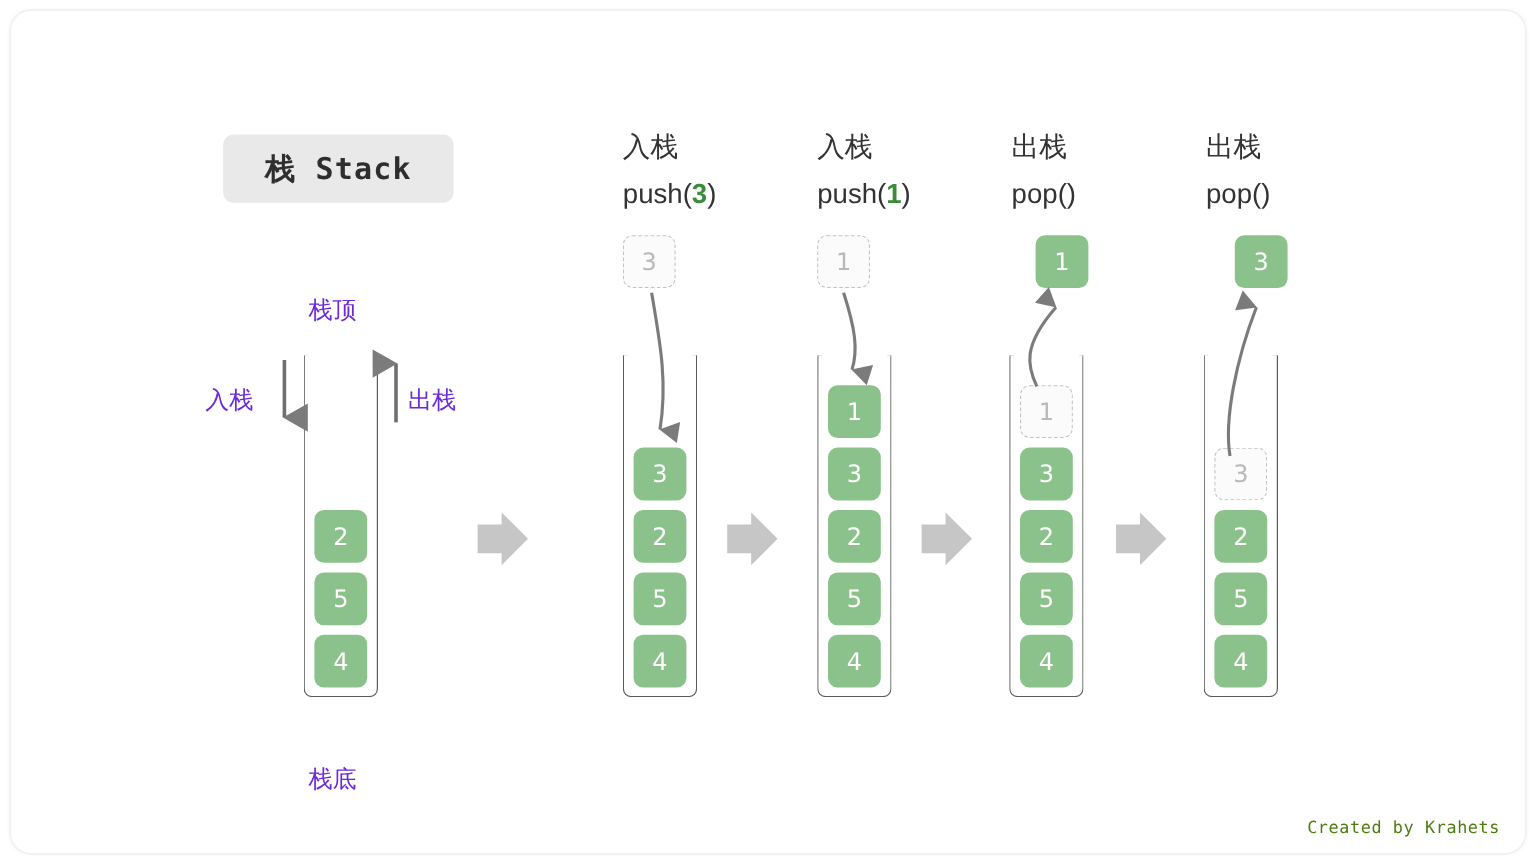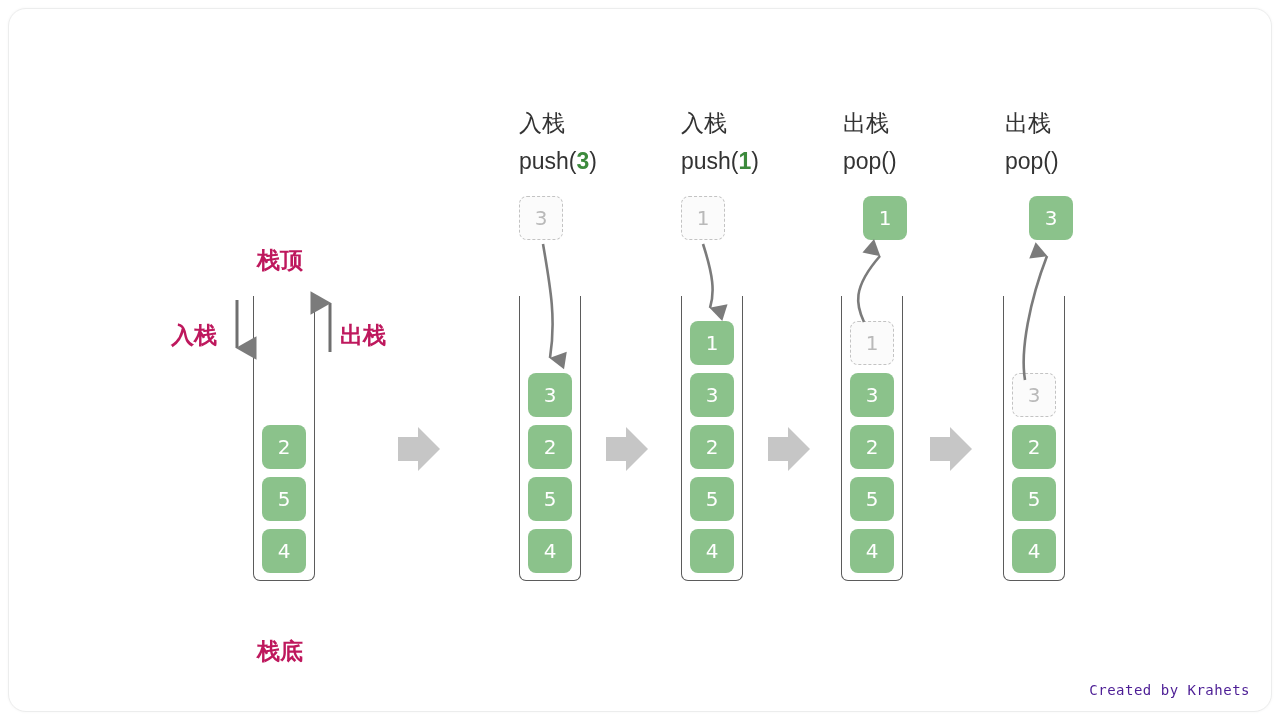--- a/index.html
+++ b/index.html
@@ -49,23 +49,23 @@
     color: #2e2e2e;
     font-size: 25px;
     font-weight: bold;
     letter-spacing: 1px;
     font-family: "DejaVu Sans Mono", "Liberation Mono", monospace;
   }
 
   
   .cn-label {
     position: absolute;
-    color: #be185d;
-    font-size: 23px;
-    font-weight: bold;
+    color: #6d28d9;
+    font-size: 20px;
+    font-weight: normal;
     font-family: "DejaVu Sans", "Liberation Sans", sans-serif;
     white-space: nowrap;
   }
 
   
   .col-head {
     position: absolute;
     white-space: nowrap;
     color: #333333;
     line-height: 38px;
@@ -126,32 +126,33 @@
     width: 1280px;
     height: 720px;
     pointer-events: none;
   }
 
   
   .credit {
     position: absolute;
     right: 30px;
     bottom: 22px;
-    color: #4c1d95;
+    color: #4d7c0f;
     font-size: 14px;
     font-family: "DejaVu Sans Mono", "Liberation Mono", monospace;
     letter-spacing: 0.5px;
   }
 </style>
 </head>
 <body>
 
 <div id="canvas">
   <div class="card"></div>
 
+  <div class="title-chip">栈 Stack</div>
 
   <div class="cn-label" style="left:257px; top:245px;">栈顶</div>
 
   <div class="cn-label" style="left:257px; top:636px;">栈底</div>
 
   <div class="cn-label" style="left:171px; top:320px;">入栈</div>
 
   <div class="cn-label" style="left:340px; top:320px;">出栈</div>
 
   <div class="stack" style="left:253px; top:296px; height:285px;"></div>

